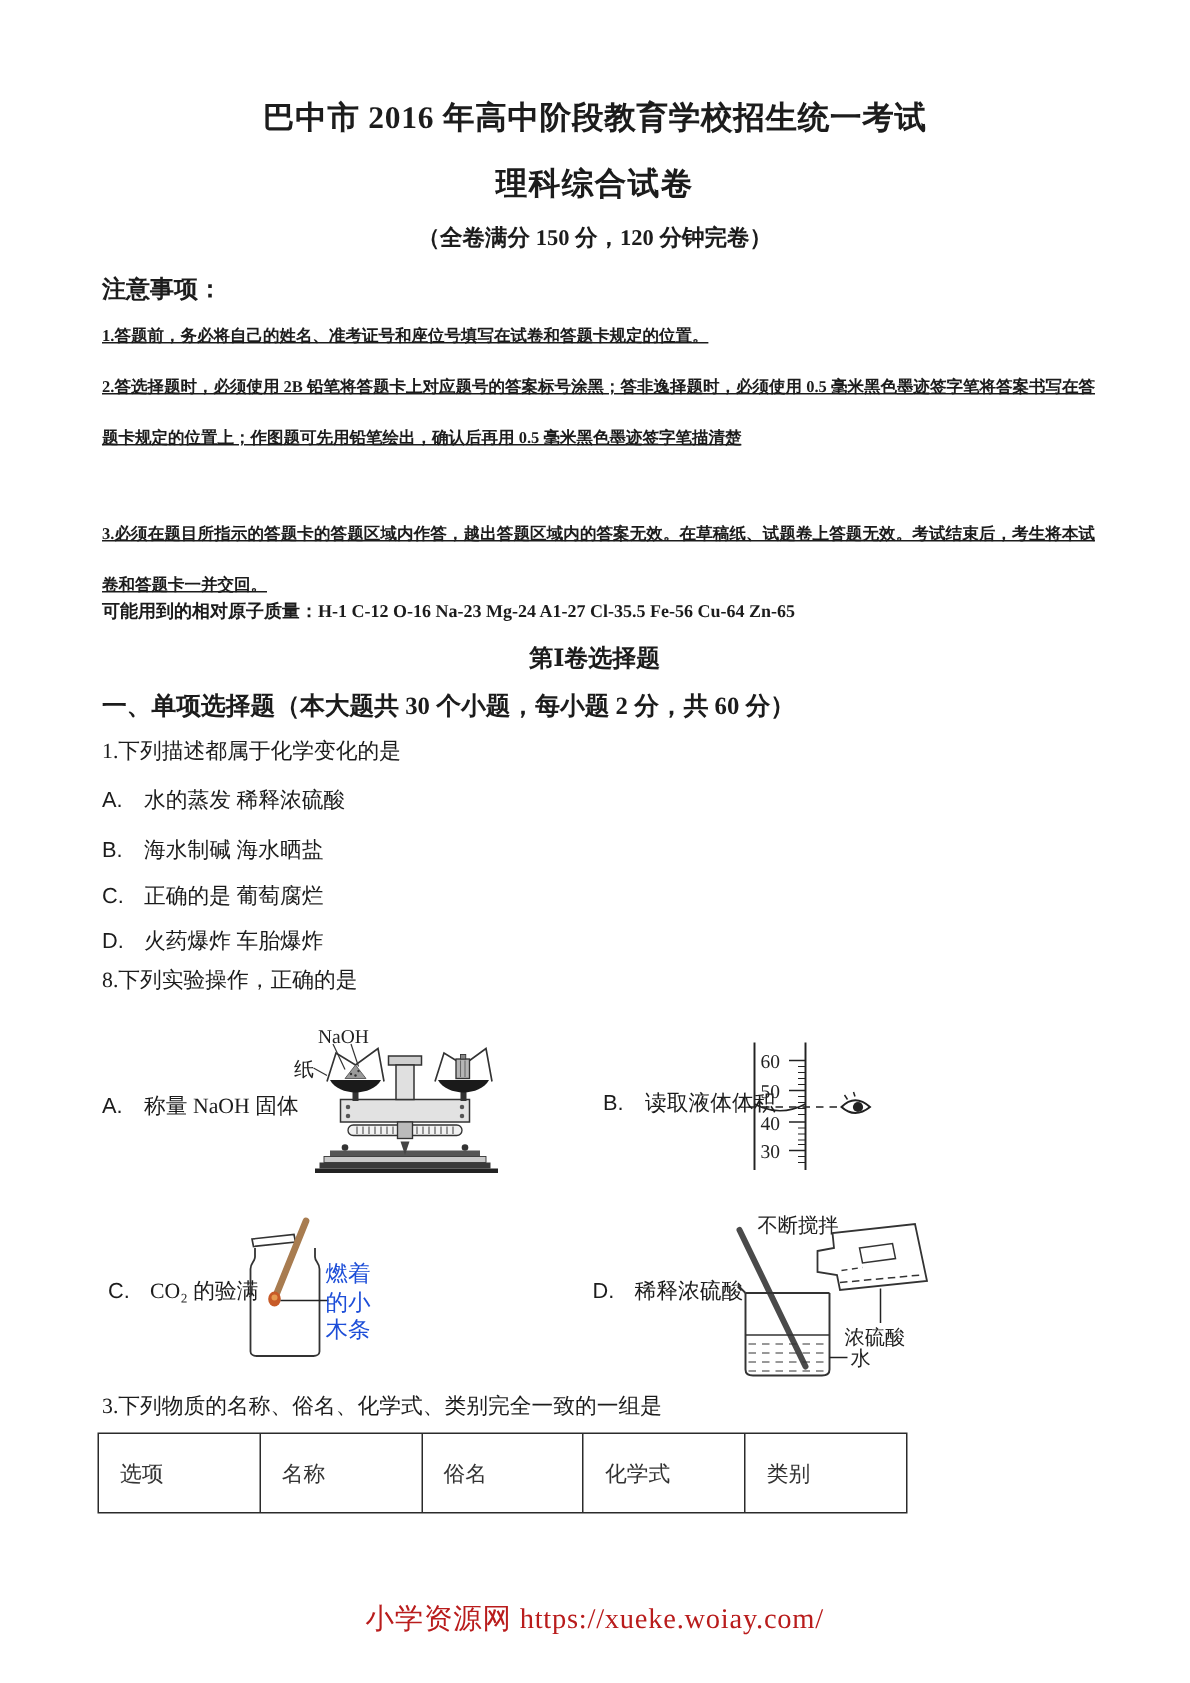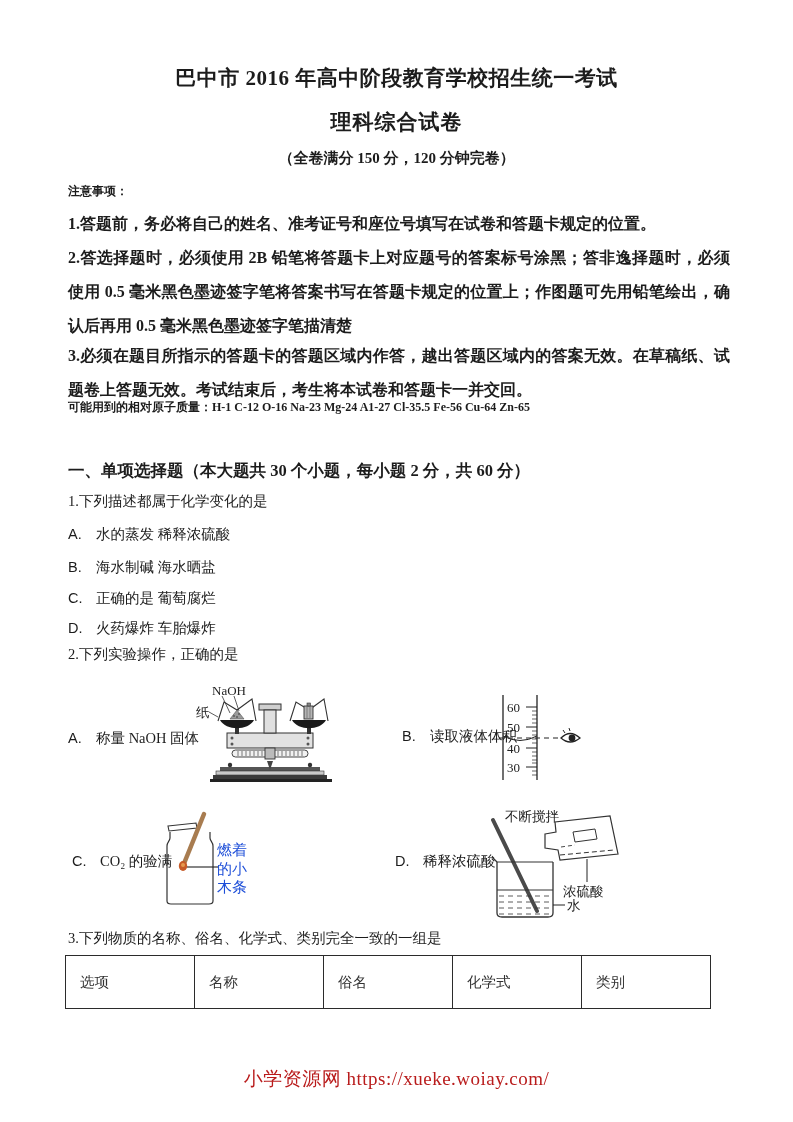--- a/index.html
+++ b/index.html
@@ -5,42 +5,42 @@
   html,body{margin:0;padding:0;background:#ffffff;}
   body{width:793px;height:1122px;font-family:"Liberation Serif","DejaVu Serif",serif;color:#1c1c1c;}
   .page{position:relative;width:793px;height:1122px;background:#fff;overflow:hidden;}
   .abs{position:absolute;}
   .center{left:0;width:100%;text-align:center;}
   .bold{font-weight:bold;}
   .title{top:64px;font-size:21px;letter-spacing:.5px;}
   .subtitle{top:108px;font-size:21px;letter-spacing:1px;}
   .scorenote{top:149px;font-size:15px;}
   .body-left{left:68px;width:662px;}
-  .notice-h{top:183px;font-size:12px;}
-  .note{font-size:16px;line-height:34px;text-align:justify;}
+  .notice-h{top:183px;font-size:16px;}
+  .note{font-size:11px;line-height:34px;text-align:justify;text-decoration:underline;}
   .n1{top:207px;}
   .n2{top:241px;}
   .n3{top:339px;}
   .atomic{top:399px;font-size:12px;white-space:nowrap;}
   .volume{top:429px;font-size:16px;}
   .part{top:460px;font-size:16.5px;}
   .q{font-size:14.5px;line-height:20px;}
   .opt{font-size:14.5px;line-height:20px;}
   .opt .lab{display:inline-block;min-width:18px;margin-right:10px;font-family:"Liberation Sans","DejaVu Sans",sans-serif;}
   .q1s{top:491px;}
   .o1a{top:524px;} .o1b{top:557px;} .o1c{top:588px;} .o1d{top:618px;}
   .q2s{top:644px;}
   .lblA{top:728px;left:68px;}
   .lblB{top:726px;left:402px;}
   .lblC{top:851px;left:72px;}
   .lblD{top:851px;left:395px;}
   .q3s{top:928px;}
   .diagram-label{font-size:15px;line-height:18px;color:#1d4ed8;}
   .splint-label{left:217px;top:841px;width:34px;word-break:break-all;font-size:15px;line-height:18.5px;}
-  .qtable{top:955px;left:65px;width:646px;height:54px;display:flex;border:1.2px solid #2b2b2b;box-sizing:border-box;font-size:14.5px;}
+  .qtable{top:955px;left:65px;width:540px;height:54px;display:flex;border:1.2px solid #2b2b2b;box-sizing:border-box;font-size:14.5px;}
   .qtable .cell{flex:1;border-right:1.2px solid #2b2b2b;display:flex;align-items:center;padding-left:14px;box-sizing:border-box;color:#333;}
   .qtable .cell:last-child{border-right:none;}
   .footer{top:1066px;font-family:Liberation Serif, serif;font-size:19px;color:#b91c1c;letter-spacing:.5px;}
   svg{display:block;}
   svg text{font-family:"Liberation Serif","DejaVu Serif",serif;fill:#222;}
 </style>
 </head>
 <body>
 
 <div class="page">
@@ -48,29 +48,30 @@
   <div class="abs center bold title">巴中市 2016 年高中阶段教育学校招生统一考试</div>
   <div class="abs center bold subtitle">理科综合试卷</div>
   <div class="abs center bold scorenote">（全卷满分 150 分，120 分钟完卷）</div>
 
   <div class="abs body-left bold notice-h">注意事项：</div>
   <div class="abs body-left bold note n1">1.答题前，务必将自己的姓名、准考证号和座位号填写在试卷和答题卡规定的位置。</div>
   <div class="abs body-left bold note n2">2.答选择题时，必须使用 2B 铅笔将答题卡上对应题号的答案标号涂黑；答非逸择题时，必须使用 0.5 毫米黑色墨迹签字笔将答案书写在答题卡规定的位置上；作图题可先用铅笔绘出，确认后再用 0.5 毫米黑色墨迹签字笔描清楚</div>
   <div class="abs body-left bold note n3">3.必须在题目所指示的答题卡的答题区域内作答，越出答题区域内的答案无效。在草稿纸、试题卷上答题无效。考试结束后，考生将本试卷和答题卡一并交回。</div>
   <div class="abs body-left bold atomic">可能用到的相对原子质量：H-1 C-12 O-16 Na-23 Mg-24 A1-27 Cl-35.5 Fe-56 Cu-64 Zn-65</div>
 
+  <div class="abs center bold volume">第Ⅰ卷选择题</div>
   <div class="abs body-left bold part">一、单项选择题（本大题共 30 个小题，每小题 2 分，共 60 分）</div>
 
   <div class="abs body-left q q1s">1.下列描述都属于化学变化的是</div>
   <div class="abs body-left opt o1a"><span class="lab">A.</span><span>水的蒸发 稀释浓硫酸</span></div>
   <div class="abs body-left opt o1b"><span class="lab">B.</span><span>海水制碱 海水晒盐</span></div>
   <div class="abs body-left opt o1c"><span class="lab">C.</span><span>正确的是 葡萄腐烂</span></div>
   <div class="abs body-left opt o1d"><span class="lab">D.</span><span>火药爆炸 车胎爆炸</span></div>
 
-  <div class="abs body-left q q2s">2.下列实验操作，正确的是</div>
+  <div class="abs body-left q q2s">8.下列实验操作，正确的是</div>
 
   <div class="abs opt lblA"><span class="lab">A.</span><span>称量 NaOH 固体</span></div>
   <svg class="abs" style="left:190px;top:682px;" width="145" height="100" viewBox="0 0 145 100">
     <g>
       <rect x="30" y="85" width="100" height="4" fill="#555"></rect>
       <rect x="26" y="89" width="108" height="4" fill="#c9c9c9" stroke="#333" stroke-width="0.6"></rect>
       <rect x="23" y="93" width="114" height="4" fill="#3a3a3a"></rect>
       <rect x="20" y="97" width="122" height="3" fill="#222"></rect>
     </g>
     <g>

